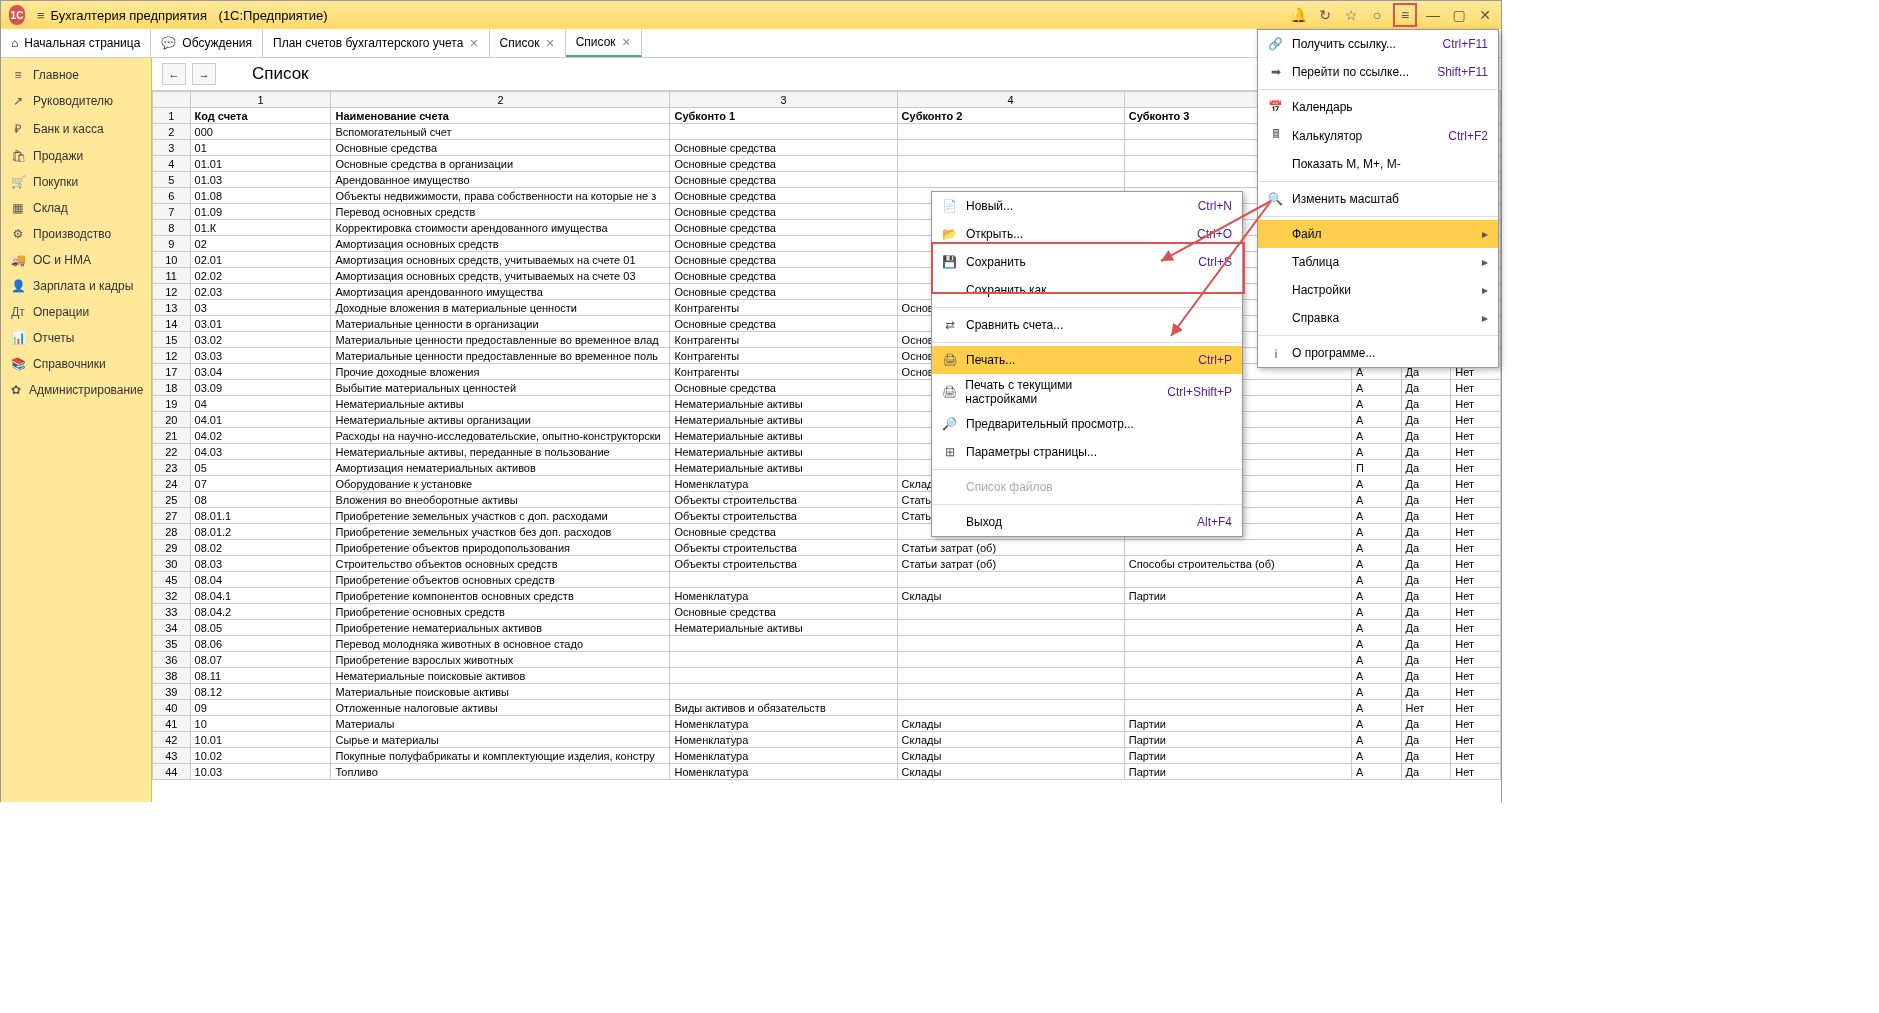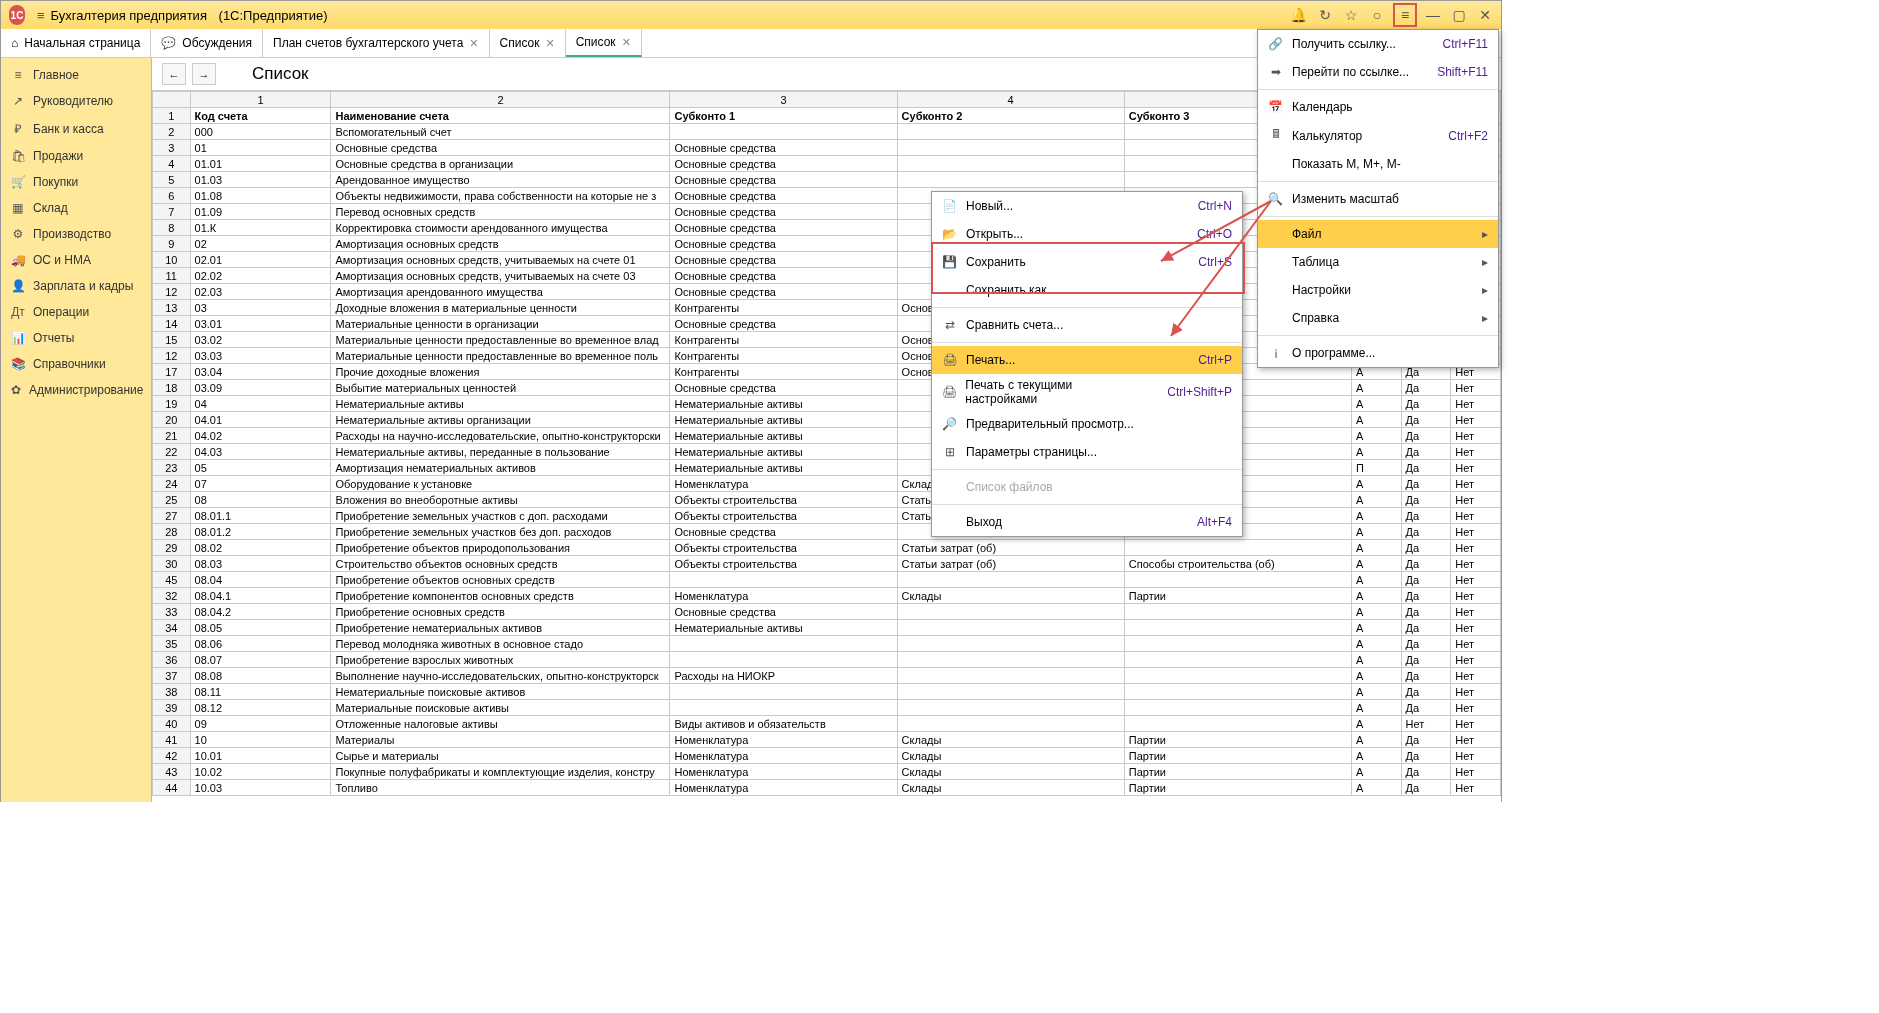--- a/index.html
+++ b/index.html
@@ -542,31 +542,20 @@
                 <td class="col-code">08.07</td>
                 <td class="col-name">Приобретение взрослых животных</td>
                 <td class="col-sub"></td>
                 <td class="col-sub"></td>
                 <td class="col-sub"></td>
                 <td class="col-flag">А</td>
                 <td class="col-flag">Да</td>
                 <td class="col-flag">Нет</td>
               </tr>
               <tr>
-                <td class="rownum">37</td>
-                <td class="col-code">08.08</td>
-                <td class="col-name">Выполнение научно-исследовательских, опытно-конструкторск</td>
-                <td class="col-sub">Расходы на НИОКР</td>
-                <td class="col-sub"></td>
-                <td class="col-sub"></td>
-                <td class="col-flag">А</td>
-                <td class="col-flag">Да</td>
-                <td class="col-flag">Нет</td>
-              </tr>
-              <tr>
                 <td class="rownum">38</td>
                 <td class="col-code">08.11</td>
                 <td class="col-name">Нематериальные поисковые активов</td>
                 <td class="col-sub"></td>
                 <td class="col-sub"></td>
                 <td class="col-sub"></td>
                 <td class="col-flag">А</td>
                 <td class="col-flag">Да</td>
                 <td class="col-flag">Нет</td>
               </tr>

